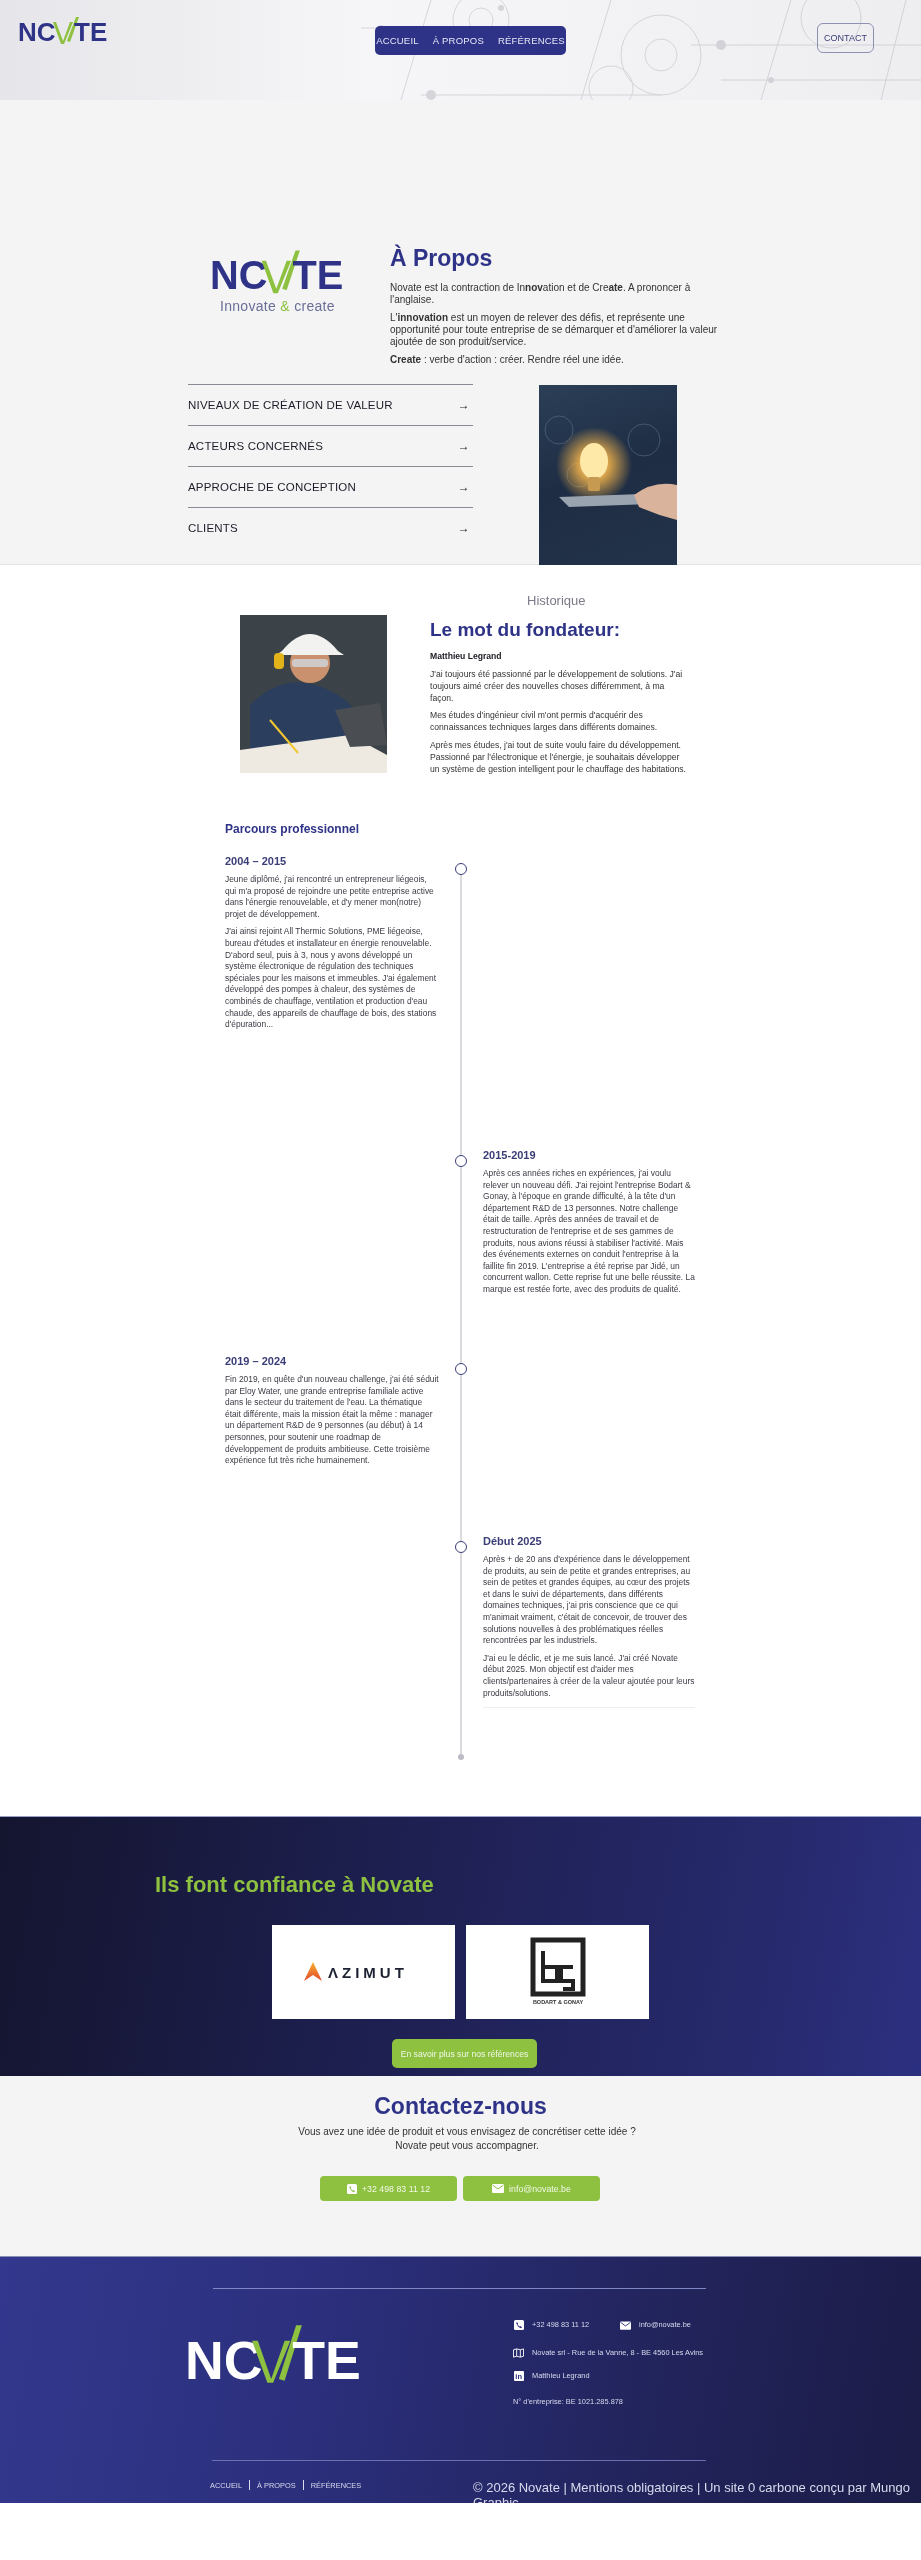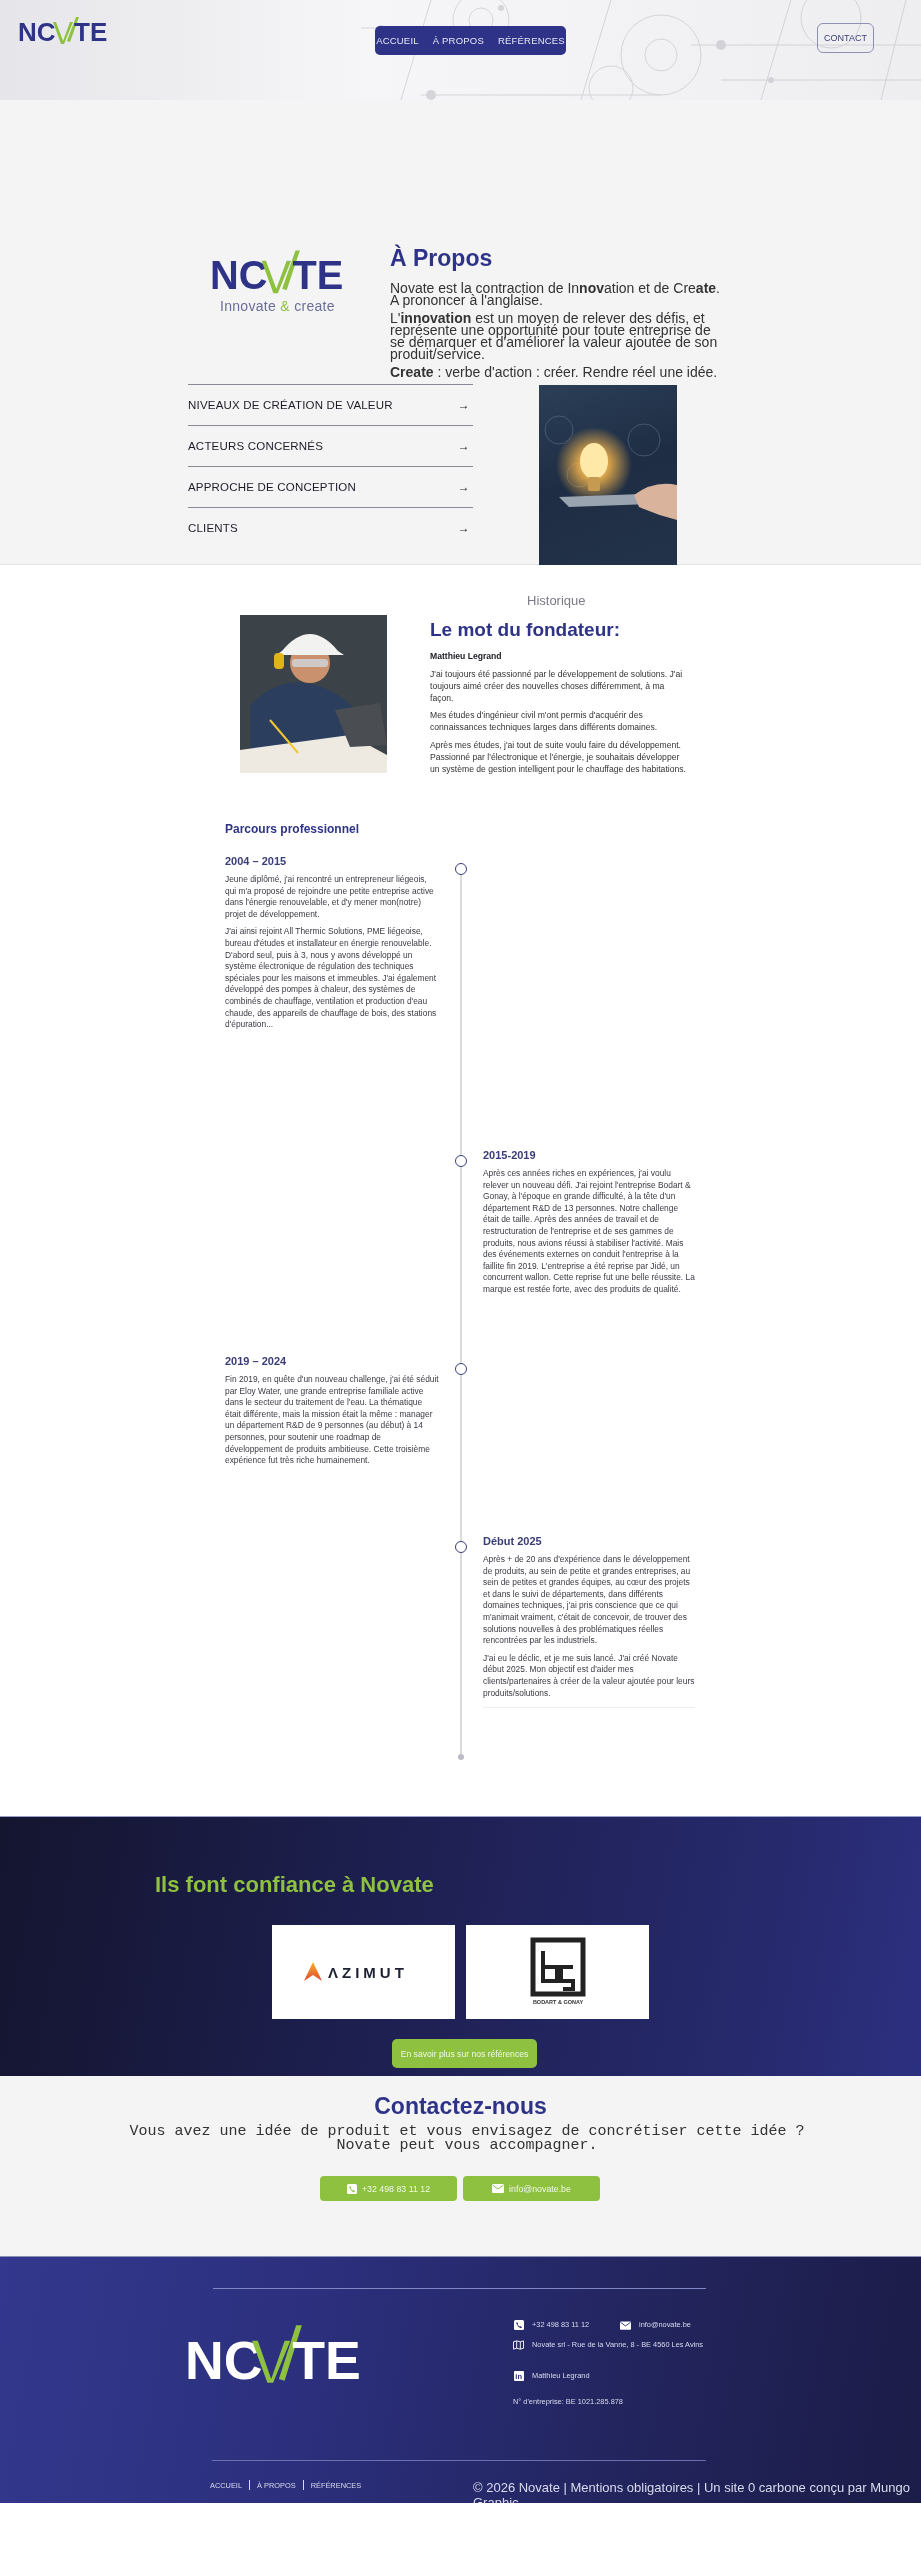--- a/index.html
+++ b/index.html
@@ -14,21 +14,21 @@
   .nav-pill a { color: #e6e7f5; font-size: 9.5px; text-decoration: none; letter-spacing: .2px; }
   .contact-btn { position: absolute; left: 817px; top: 23px; width: 57px; height: 30px; border: 1px solid #8d90b0; border-radius: 6px; display: flex; align-items: center; justify-content: center; font-size: 9px; color: #3a3d77; }
 
   
   .about { background: #f4f4f5; height: 465px; position: relative; border-bottom: 1px solid #e4e4e8; }
   .about .logo-big { position: absolute; left: 210px; top: 150px; }
   .about .tagline { position: absolute; left: 220px; top: 198px; font-size: 14px; color: #6b6e96; letter-spacing: .3px; }
   .about .tagline .amp { color: #8dc13f; }
   .about-text { position: absolute; left: 390px; top: 145px; width: 330px; }
   .about-text h1 { font-size: 23px; font-weight: bold; color: #2e3387; margin-bottom: 10px; }
-  .about-text p { font-size: 14px; line-height: 12px; color: #333; margin-bottom: 6px; }
+  .about-text p { font-size: 10px; line-height: 12px; color: #333; margin-bottom: 6px; }
   .accordion { position: absolute; left: 188px; top: 284px; width: 285px; }
   .acc-item { border-top: 1px solid #8a8a94; }
   .acc-head { display: flex; justify-content: space-between; align-items: center; height: 40px; font-size: 11.5px; color: #1c1c28; letter-spacing: .2px; padding-right: 3px; }
   .acc-body { font-size: 8.6px; line-height: 12px; color: #3a3a44; padding: 0 8px 18px 8px; margin-top: -6px; }
   .arrow { font-size: 12px; color: #222; }
   .about-photo { position: absolute; left: 539px; top: 285px; width: 138px; height: 197px; background: linear-gradient(160deg, #2b3f57 0%, #1e2d44 45%, #233349 100%); overflow: hidden; }
 
   
   .history { position: relative; height: 1251px; background: #fff; }
   .hist-label { position: absolute; left: 527px; top: 28px; font-size: 13px; color: #7a7a88; }
@@ -49,21 +49,21 @@
 
   
   .refs { position: relative; height: 260px; background: linear-gradient(100deg, #14152f 0%, #1d1f4f 40%, #26296b 80%, #2c3080 100%); border-top: 1px solid #9aa0c8; }
   .refs h2 { position: absolute; left: 155px; top: 55px; font-size: 22px; font-weight: bold; color: #8dc13f; }
   .ref-card { position: absolute; top: 108px; width: 183px; height: 94px; background: #fff; border-radius: 0; display: flex; align-items: center; justify-content: center; }
   .ref-btn { position: absolute; left: 392px; top: 222px; width: 145px; height: 29px; border-radius: 5px; background: #8dc13f; color: #f2f8e8; font-size: 8.6px; display: flex; align-items: center; justify-content: center; }
 
   
   .contact { position: relative; height: 180px; background: #f4f4f5; text-align: center; }
   .contact h2 { position: absolute; left: 0; right: 0; top: 17px; font-size: 23px; font-weight: bold; color: #2e3387; }
-  .contact .sub { position: absolute; left: 13px; right: 0; top: 49px; font-size: 15px; line-height: 14px; color: #333; font-family: Liberation Mono, monospace; }
+  .contact .sub { position: absolute; left: 13px; right: 0; top: 49px; font-size: 10px; line-height: 14px; color: #333; }
   .c-btn { position: absolute; top: 100px; width: 137px; height: 25px; border-radius: 4px; background: #8dc13f; color: #f2f8e8; font-size: 8.8px; display: flex; align-items: center; justify-content: center; gap: 5px; }
 
   
   .footer { position: relative; height: 247px; background: linear-gradient(100deg, #33388e 0%, #2b2f7c 35%, #22245c 70%, #1b1c47 100%); border-top: 1px solid #8a8fb4; }
   .footer .rule-top { position: absolute; left: 213px; top: 31px; width: 493px; height: 1px; background: #7f86c4; }
   .footer .logo-foot { position: absolute; left: 185px; top: 68px; }
   .f-row { position: absolute; display: flex; align-items: center; gap: 8px; font-size: 7.4px; color: #d9dbee; }
   .f-icon { width: 11px; height: 11px; display: inline-flex; align-items: flex-end; justify-content: center; }
   .footer .rule-bot { position: absolute; left: 212px; top: 203px; width: 494px; height: 1px; background: #6a70b0; }
   .f-nav { position: absolute; left: 210px; top: 223px; display: flex; align-items: center; gap: 0; font-size: 7.4px; color: #d9dbee; }
@@ -316,21 +316,21 @@
   </div>
   <div class="f-row" style="left:620px; top:62px;">
     <span class="f-icon">
         <svg width="12" height="9" viewBox="0 0 12 9">
           <rect width="12" height="9" rx="1" fill="#fff"></rect>
           <path d="M0.5,1 L6,5 L11.5,1" fill="none" stroke="#2b2f7c" stroke-width="1"></path>
         </svg>
       </span>
     <span>info@novate.be</span>
   </div>
-  <div class="f-row" style="left:513px; top:82px;">
+  <div class="f-row" style="left:513px; top:90px;">
     <span class="f-icon">
         <svg width="12" height="10" viewBox="0 0 12 10">
           <path d="M0.5,1.5 L4,0.5 L8,1.5 L11.5,0.5 L11.5,8.5 L8,9.5 L4,8.5 L0.5,9.5 Z M4,0.5 L4,8.5 M8,1.5 L8,9.5" fill="none" stroke="#fff" stroke-width="1"></path>
         </svg>
       </span>
     <span>Novate srl - Rue de la Vanne, 8 - BE 4560 Les Avins</span>
   </div>
   <div class="f-row" style="left:513px; top:113px;">
     <span class="f-icon">
         <svg width="10" height="10" viewBox="0 0 10 10">

